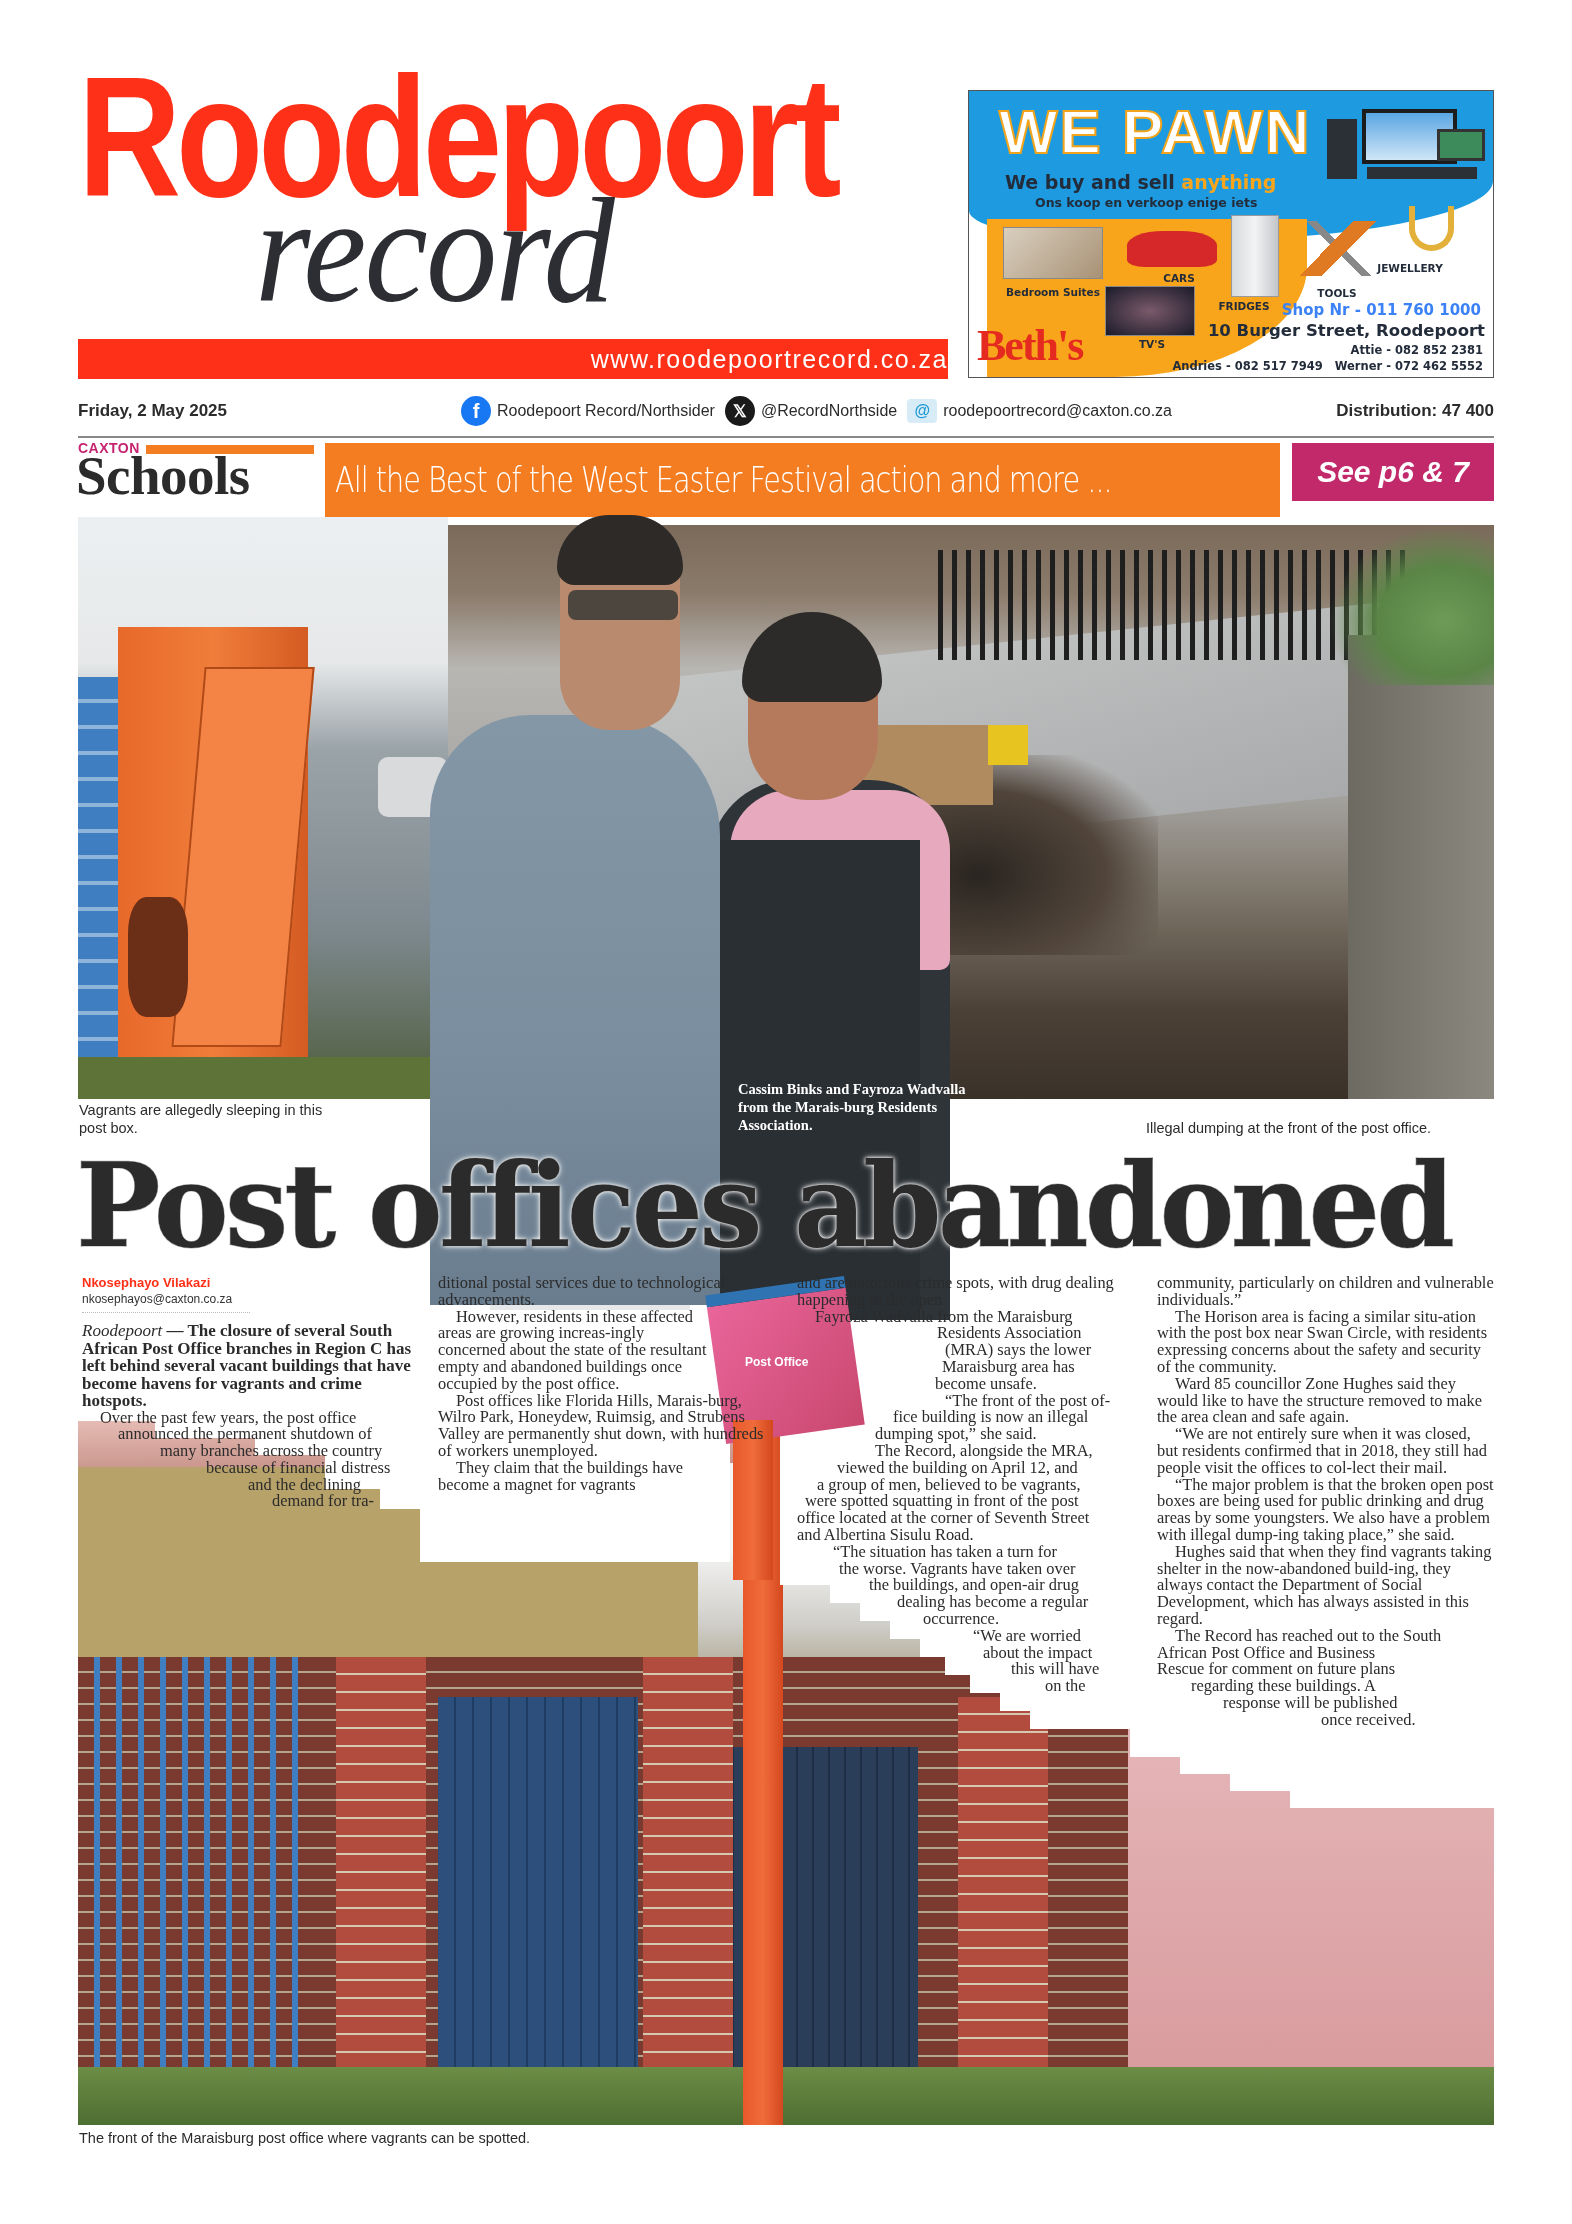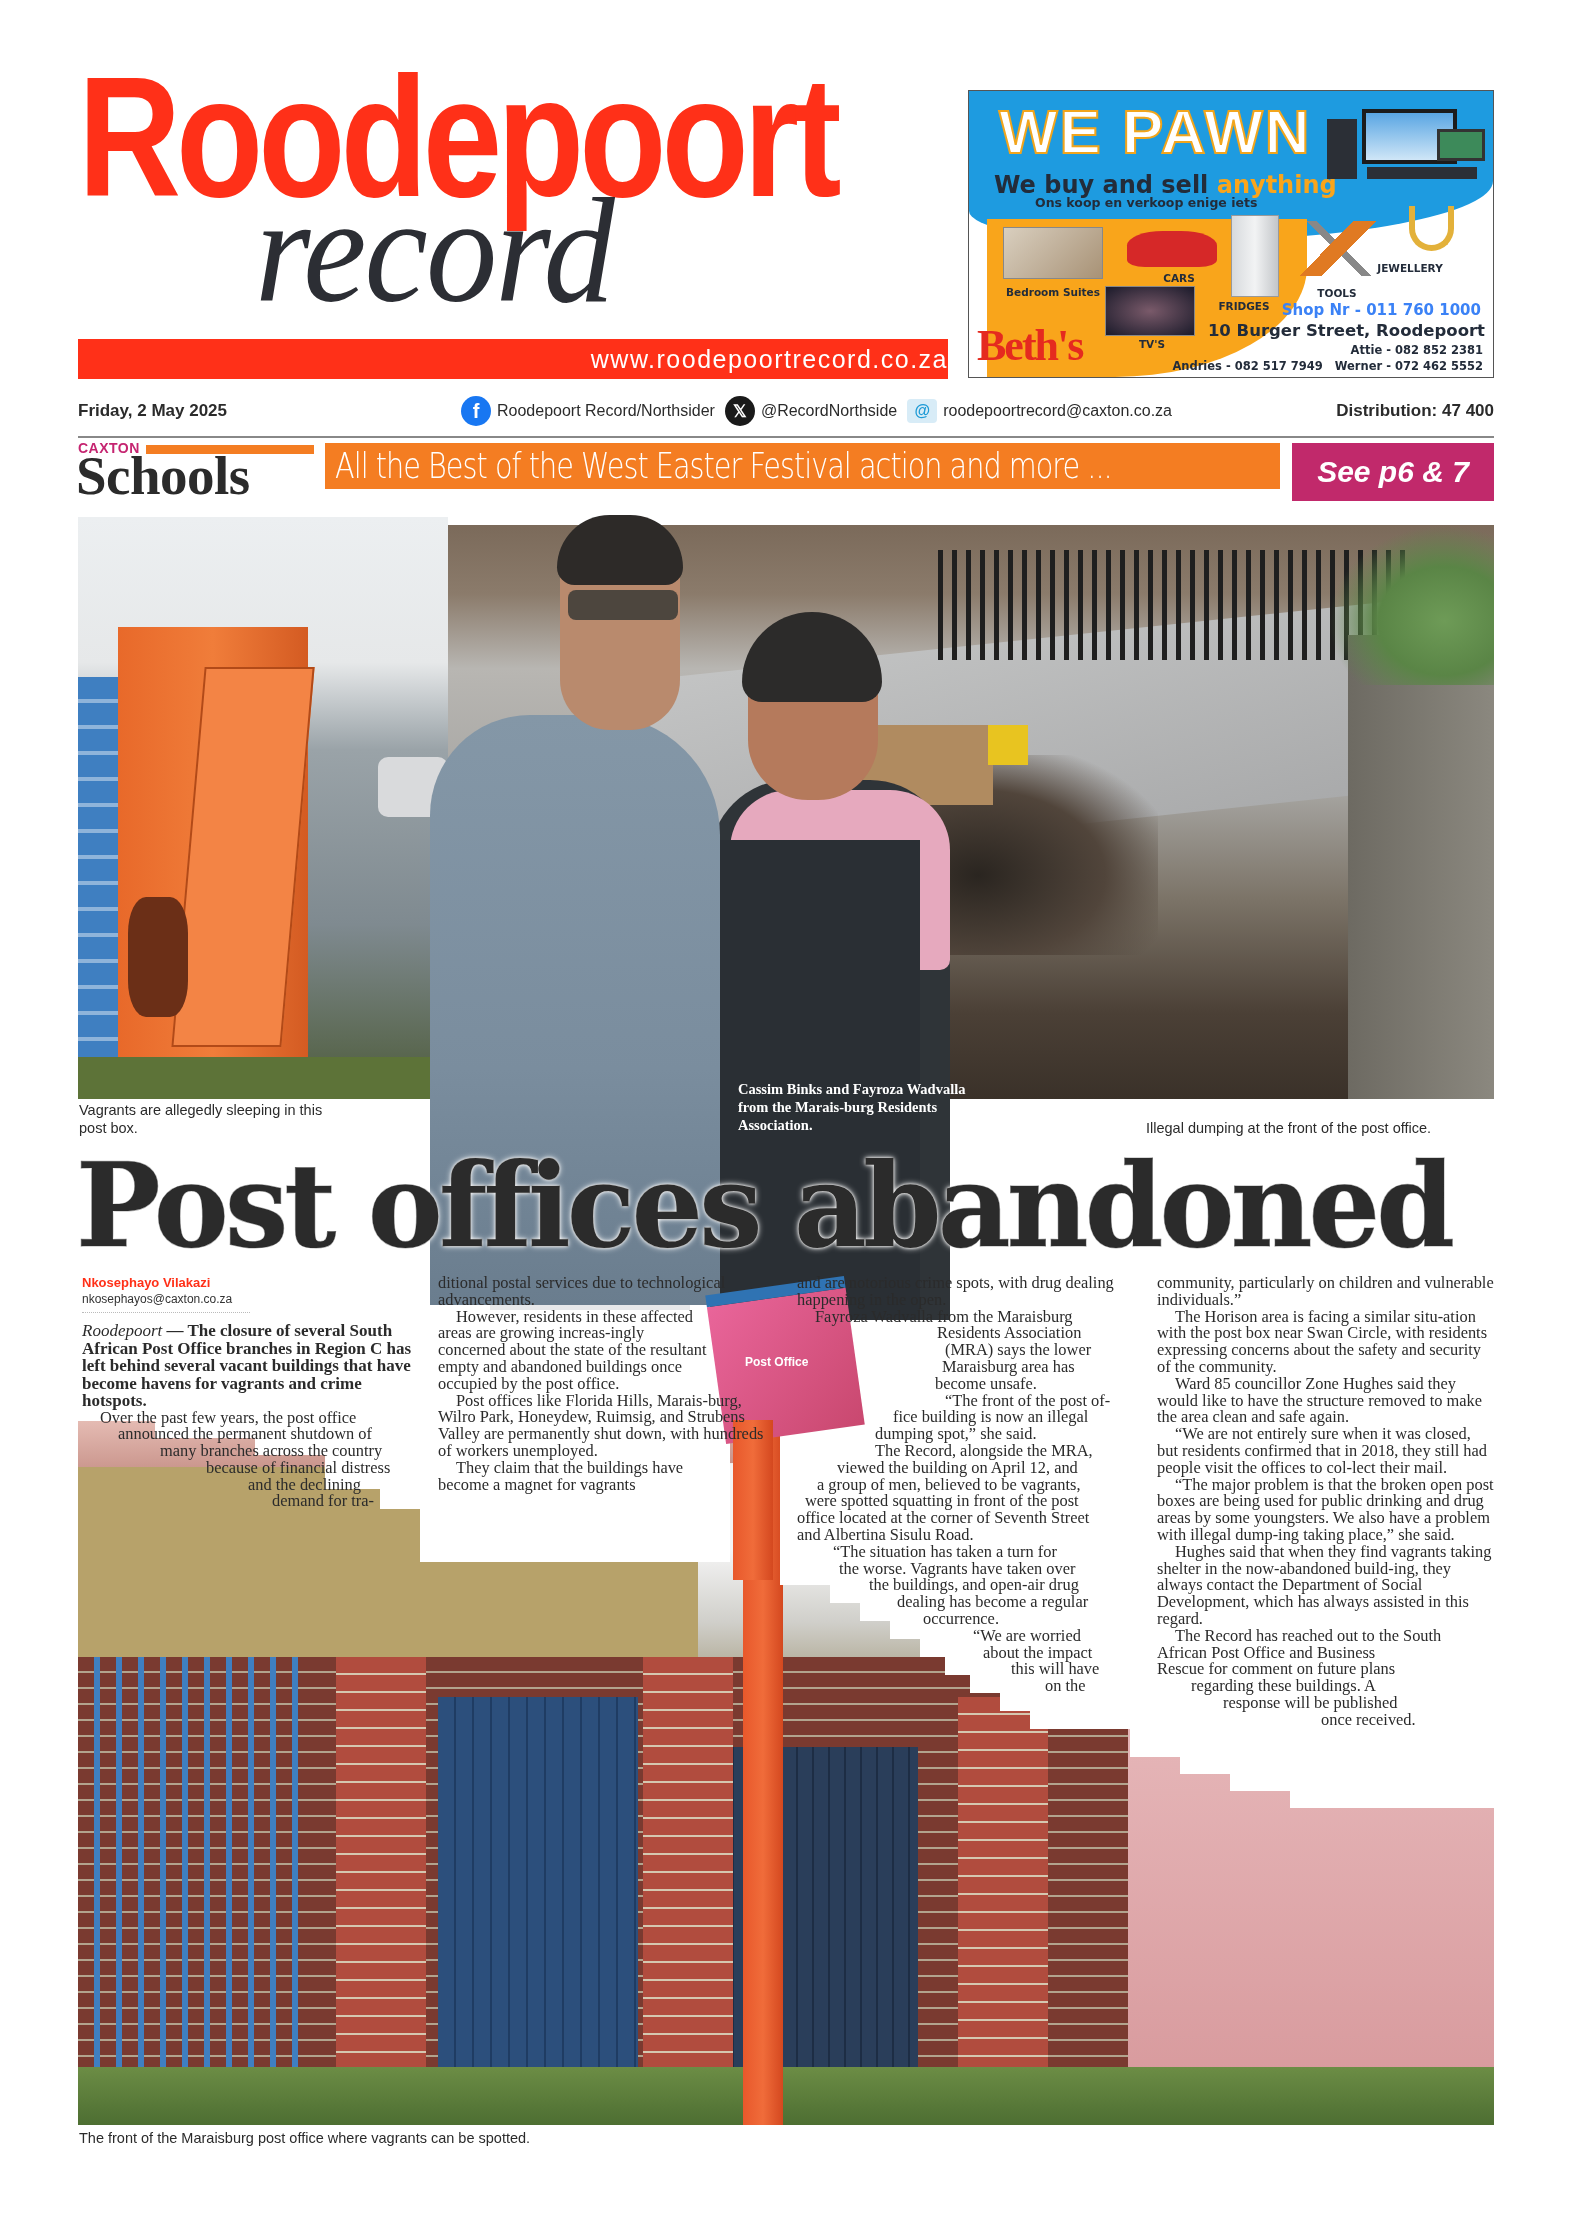--- a/index.html
+++ b/index.html
@@ -11,21 +11,21 @@
   .mast-title { left: 78px; top: 62px; width: 880px; height: 150px; font-family: "Liberation Sans", sans-serif; font-weight: 700; color: #ff3018; font-size: 170px; line-height: 150px; letter-spacing: -6px; transform: scaleX(0.84); transform-origin: left top; white-space: nowrap; }
   .mast-sub { left: 255px; top: 175px; font-family: "Liberation Serif", serif; font-style: italic; font-size: 150px; line-height: 150px; color: #2c2e34; letter-spacing: -2px; transform: scaleX(0.95); transform-origin: left top; }
   .mast-url-bar { left: 78px; top: 339px; width: 870px; height: 40px; background: #ff3018; display: flex; align-items: center; justify-content: flex-end; }
   .mast-url { font-family: "Liberation Sans", sans-serif; color: #ffffff; font-size: 25px; letter-spacing: 1.5px; }
 
   
   .ad { left: 968px; top: 90px; width: 526px; height: 288px; border: 1px solid #555; background: #ffffff; overflow: hidden; padding-left: 8px; }
   .ad-blue { left: 0; top: 0; width: 100%; height: 150px; background: #1e9be0; border-radius: 0 0 60% 30% / 0 0 40% 20%; }
   .ad-orange { left: 18px; top: 128px; width: 320px; height: 158px; background: #f9a51b; border-radius: 0 0 60% 0 / 0 0 70% 0; }
   .ad-title { left: 30px; top: 8px; font-family: "Liberation Sans", sans-serif; font-weight: 700; font-size: 62px; color: #ffffff; letter-spacing: 2px; -webkit-text-stroke: 2px #f2a51c; line-height: 66px; }
-  .ad-tag1 { left: 25px; top: 80px; font-family: "DejaVu Sans", sans-serif; font-weight: 700; font-size: 24px; color: #232c3a; }
+  .ad-tag1 { left: 36px; top: 80px; font-family: "DejaVu Sans", sans-serif; font-weight: 700; font-size: 19px; color: #232c3a; }
   .ad-tag1 b { color: #f9a51b; }
   .ad-tag2 { left: 66px; top: 104px; font-family: "DejaVu Sans", sans-serif; font-weight: 700; font-size: 12.5px; color: #232c3a; }
   .ad-devices { left: 358px; top: 18px; width: 158px; height: 78px; }
   .ad-item { font-family: "DejaVu Sans", sans-serif; font-weight: 700; font-size: 10.5px; color: #232c3a; text-align: center; line-height: 14px; }
   .ad-img { border: 1px solid #888; }
   .ad-shop { right: 12px; top: 210px; font-family: "DejaVu Sans", sans-serif; font-weight: 700; font-size: 15px; color: #3b82f6; }
   .ad-addr { right: 8px; top: 230px; font-family: "DejaVu Sans", sans-serif; font-weight: 700; font-size: 16.5px; color: #232c3a; }
   .ad-c1 { right: 10px; top: 252px; font-family: "DejaVu Sans", sans-serif; font-weight: 700; font-size: 11.5px; color: #232c3a; }
   .ad-c2 { right: 10px; top: 268px; font-family: "DejaVu Sans", sans-serif; font-weight: 700; font-size: 11.5px; color: #232c3a; white-space: nowrap; text-align: right; }
   .ad-logo { left: 8px; top: 230px; font-family: "Liberation Serif", serif; font-weight: 700; font-size: 44px; color: #e52a1f; letter-spacing: -2px; line-height: 50px; }
@@ -38,21 +38,21 @@
   .ico-fb { background: #1877f2; font-size: 20px; }
   .ico-x { background: #1a1a1a; font-size: 17px; }
   .ico-mail { background: #d8ecf7; color: #1f9bd6; border-radius: 4px; width: 30px; height: 24px; font-size: 16px; }
   .info-dist { margin-left: auto; font-weight: 700; font-size: 17px; }
   .rule { left: 78px; top: 436px; width: 1416px; height: 2px; background: #888; }
 
   
   .caxton { left: 78px; top: 440px; font-family: "Liberation Sans", sans-serif; font-weight: 700; font-size: 14px; color: #c52470; letter-spacing: 0.5px; }
   .caxton-bar { left: 146px; top: 445px; width: 168px; height: 9px; background: #f47d22; }
   .schools { left: 76px; top: 448px; font-family: "Liberation Serif", serif; font-weight: 700; font-size: 55px; line-height: 56px; color: #2b2b2b; letter-spacing: -0.5px; }
-  .promo { left: 325px; top: 443px; width: 955px; height: 46px; background: #f47d22; display: flex; align-items: center; padding-left: 10px; }
+  .promo { left: 325px; top: 443px; width: 955px; height: 74px; background: #f47d22; display: flex; align-items: center; padding-left: 10px; }
   .promo-text { font-family: "DejaVu Sans", sans-serif; color: #ffffff; font-size: 35px; font-weight: 300; letter-spacing: -1.2px; white-space: nowrap; transform: scaleX(0.82); transform-origin: left center; }
   .seep { left: 1292px; top: 443px; width: 202px; height: 58px; background: #c1296b; display: flex; align-items: center; justify-content: center; }
   .seep-text { font-family: "Liberation Sans", sans-serif; font-weight: 700; font-style: italic; color: #fff; font-size: 30px; }
 
   
   .photo { overflow: hidden; }
   .ph-postbox { left: 78px; top: 517px; width: 370px; height: 582px; background: linear-gradient(180deg, #eceff1 0%, #e6e8e9 25%, #9aa3a8 40%, #7f8a90 70%, #4d5b3a 100%); }
   .pb-box { left: 40px; top: 110px; width: 190px; height: 430px; background: linear-gradient(90deg, #e8692a 0%, #f07d3a 50%, #d45b22 100%); }
   .pb-door { left: 110px; top: 150px; width: 110px; height: 380px; background: #f38445; transform: skewX(-5deg); border: 2px solid #b24a18; }
   .pb-blue { left: 0; top: 160px; width: 40px; height: 400px; background: repeating-linear-gradient(180deg, #3f7fc1 0 22px, #8fb4da 22px 26px); }

